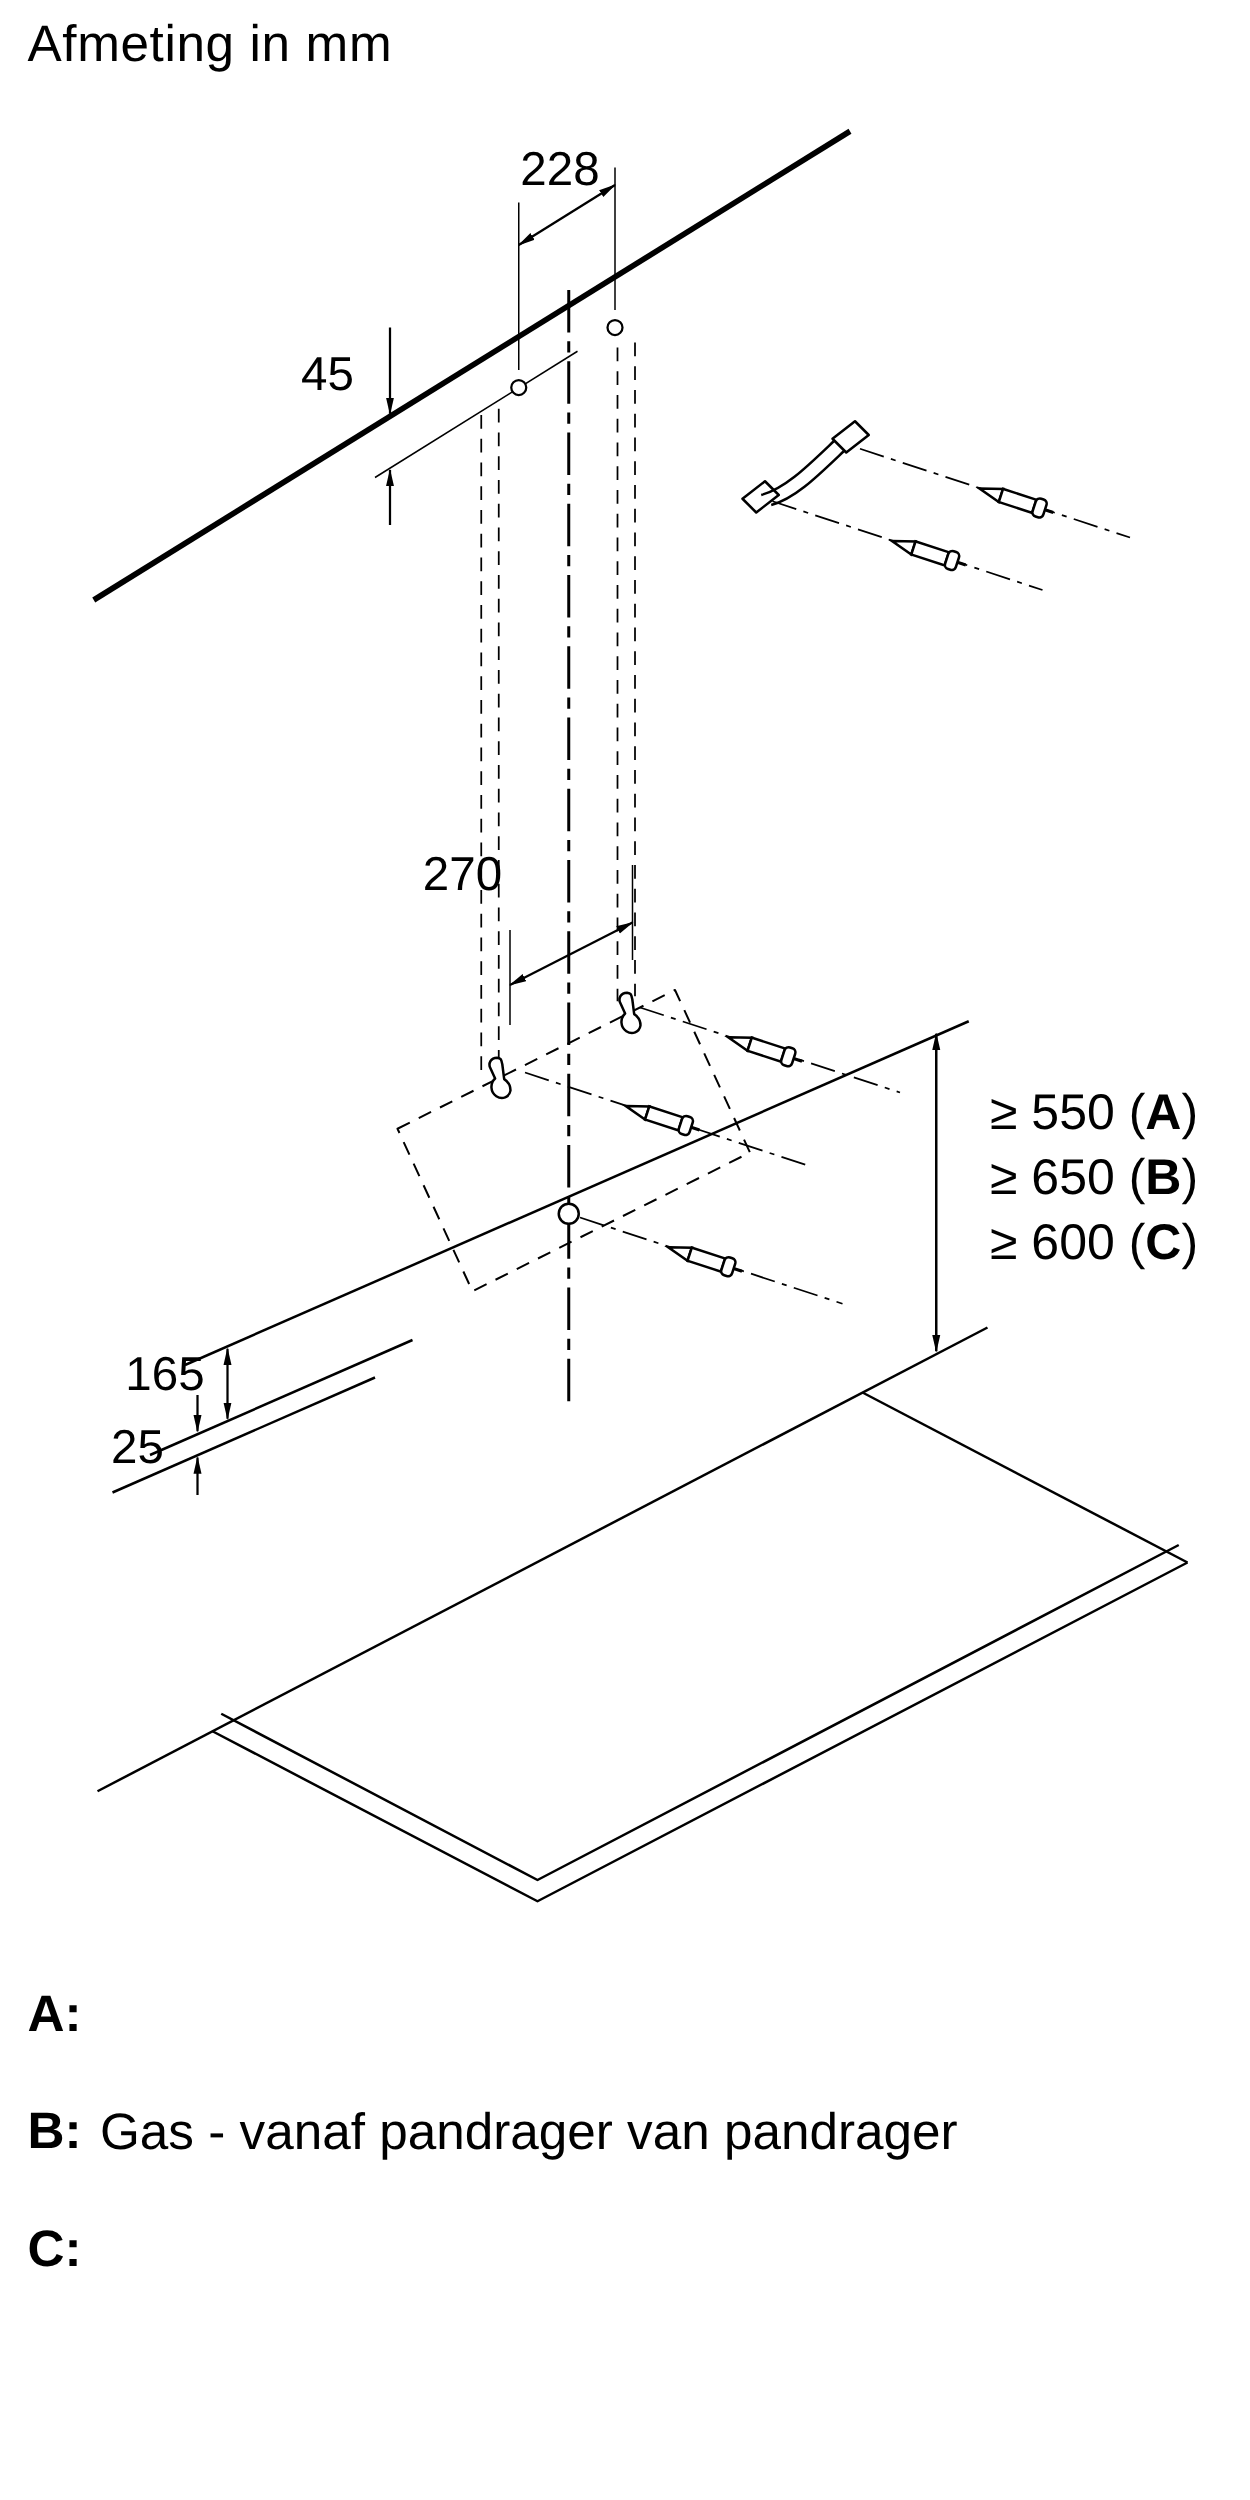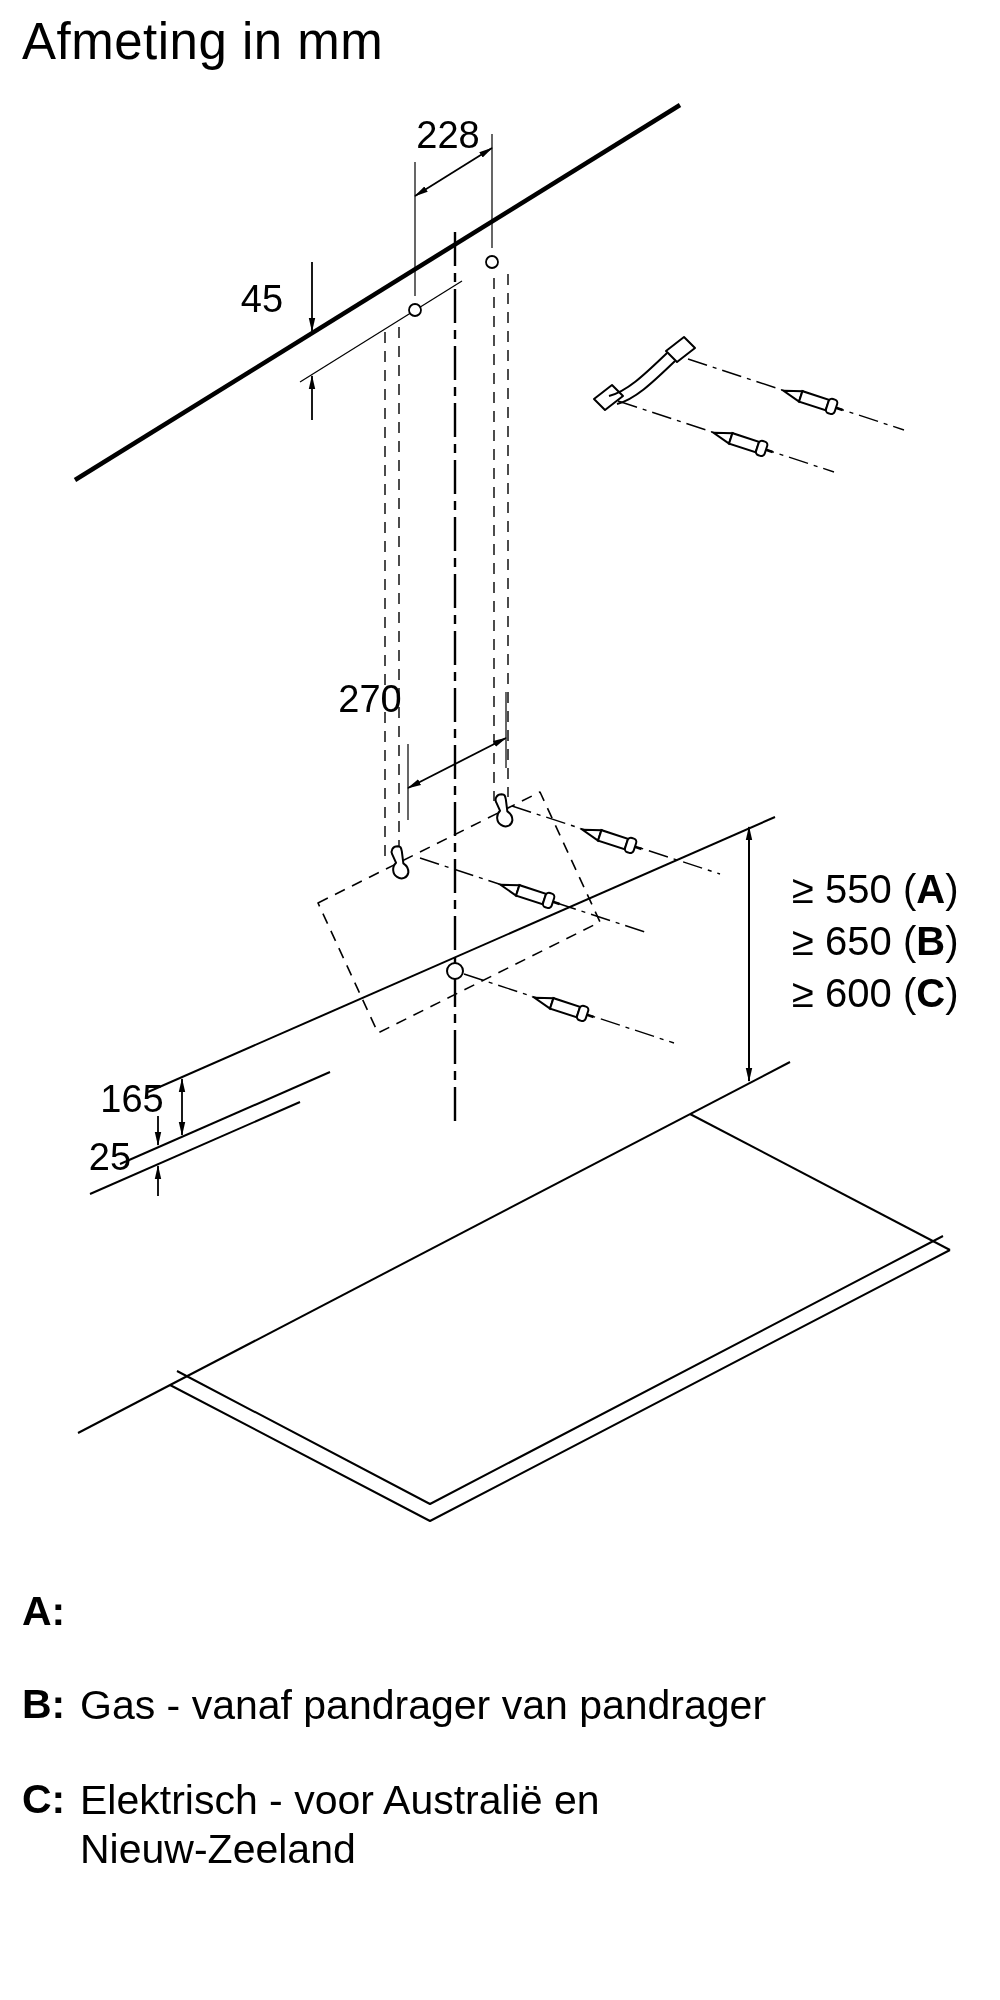--- a/index.html
+++ b/index.html
@@ -1,18 +1,18 @@
 <!DOCTYPE html>
 <html><head>
 <meta charset="utf-8">
 <style>
   html,body{margin:0;padding:0;background:#fff;}
   body{width:1000px;height:2000px;position:relative;overflow:hidden;
        font-family:"Liberation Sans",sans-serif;color:#000;}
-  .title{position:absolute;left:22px;top:12px;font-size:51px;letter-spacing:0.5px;}
+  .title{position:absolute;left:22px;top:12px;font-size:41px;letter-spacing:0.5px;}
   svg{position:absolute;left:0;top:0;}
   svg text{font-family:"Liberation Sans",sans-serif;fill:#000;font-size:38px;}
   svg text.big{font-size:40px;}
   .legend{position:absolute;left:22px;top:1588px;display:flex;flex-direction:column;gap:46px;font-size:41px;}
   .legend-row{display:flex;align-items:flex-start;}
   .legend-key{font-weight:700;width:58px;flex:none;}
   .legend-text{white-space:pre-line;line-height:1.2;}
 </style>
 </head>
 <body>
@@ -142,16 +142,14 @@
 <div class="legend">
   <div class="legend-row">
     <span class="legend-key">A:</span>
   </div>
   <div class="legend-row">
     <span class="legend-key">B:</span>
     <span class="legend-text">Gas - vanaf pandrager van pandrager</span>
   </div>
   <div class="legend-row">
     <span class="legend-key">C:</span>
-    <span class="legend-text">Elektrisch - voor Australië en
-Nieuw-Zeeland</span>
   </div>
 </div>
 
 </body></html>

